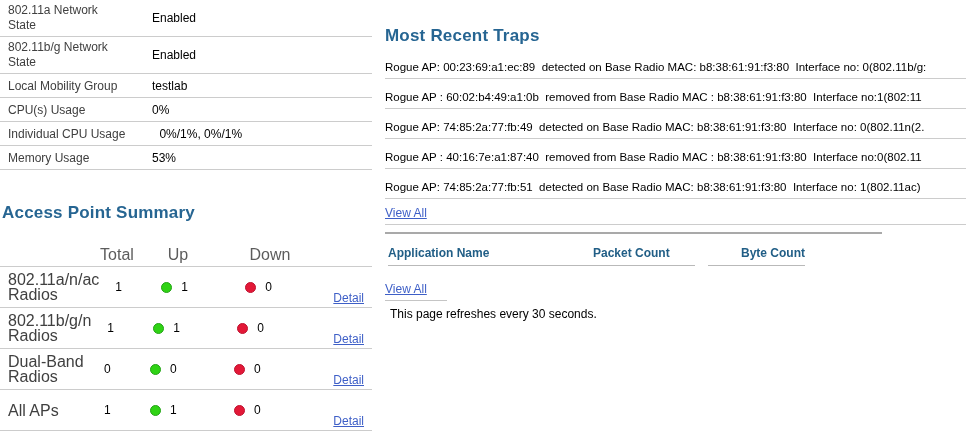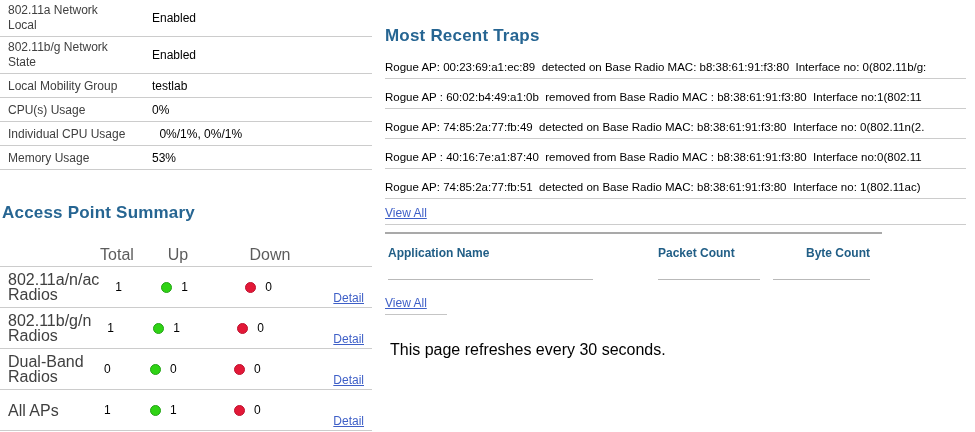--- a/index.html
+++ b/index.html
@@ -45,37 +45,37 @@
 
   
   .right-col{position:absolute; left:385px; top:0; width:581px;}
   .traps-title{margin:26px 0 0 0;}
   .trap-list{margin-top:9px;}
   .trap-row{height:24px; line-height:24px; font-size:11.5px; white-space:pre; overflow:hidden; border-bottom:1px solid var(--separator); color:#000;margin-top:6px;}
   .viewall-row{height:26px; line-height:26px; border-bottom:1px solid var(--separator);}
   .topapps-title{margin-top:11px;}
   .topapps-rule{width:497px; border-bottom:2px solid #a9a9a9; margin-top:7px;}
   .apps-header-row{display:flex; margin-top:12px; align-items:flex-end;}
-  .app-h{font-size:12px; font-weight:bold; color:var(--table-header); border-bottom:1px solid #b9b9b9; padding-bottom:19px;}
+  .app-h{font-size:12px; font-weight:bold; color:var(--table-header); border-bottom:1px solid #b9b9b9; padding-bottom:5px;}
   .app-h1{width:205px; margin-left:3px;}
-  .app-h2{width:102px; margin-left:65px;}
+  .app-h2{width:102px; }
   .app-h3{width:97px; margin-left:13px;text-align:right;}
   .viewall2{margin-top:13px; width:62px; border-bottom:1px solid #c5c5c5; padding-bottom:3px;}
-  .refresh-note{margin-top:26px; margin-left:5px; font-size:16px; color:#000;}
+  .refresh-note{margin-top:6px; margin-left:5px; font-size:12px; color:#000;}
 </style>
 </head>
 <body>
 
 <div class="page">
 
   <div class="left-col">
 
     <div class="info-table">
       <div class="info-row two-line">
-        <div class="info-label">802.11a Network Local</div>
+        <div class="info-label">802.11a Network State</div>
         <div class="info-value">Enabled</div>
       </div>
       <div class="info-row two-line">
         <div class="info-label">802.11b/g Network State</div>
         <div class="info-value">Enabled</div>
       </div>
       <div class="info-row">
         <div class="info-label">Local Mobility Group</div>
         <div class="info-value">testlab</div>
       </div>

